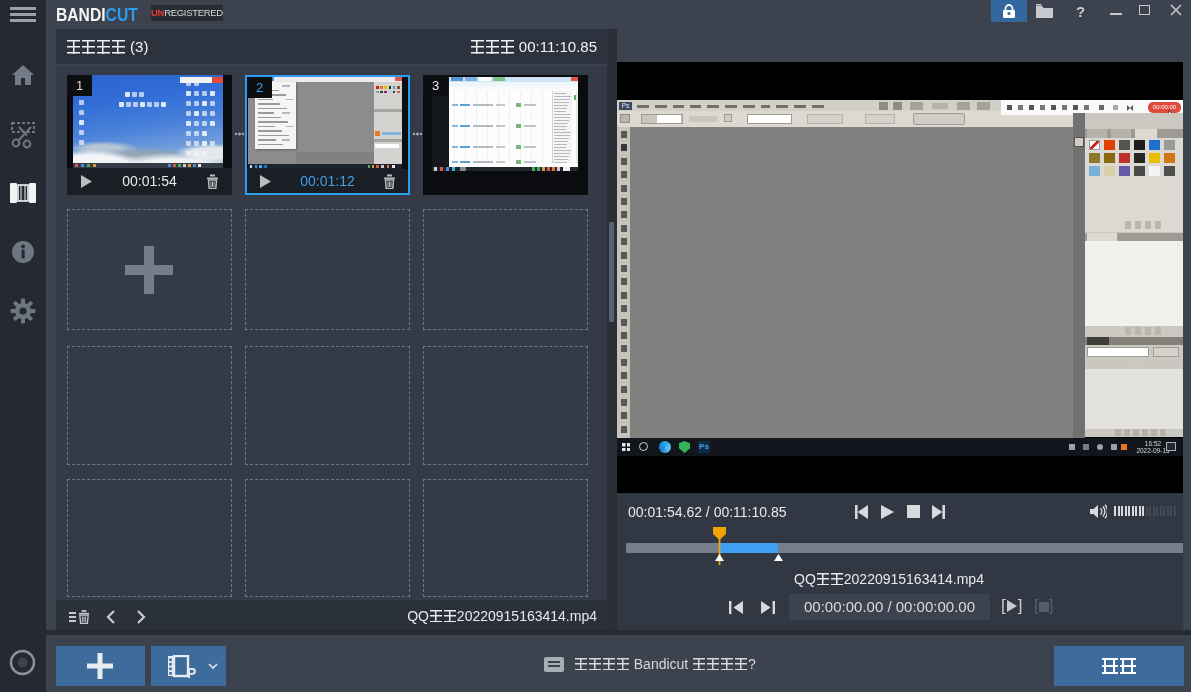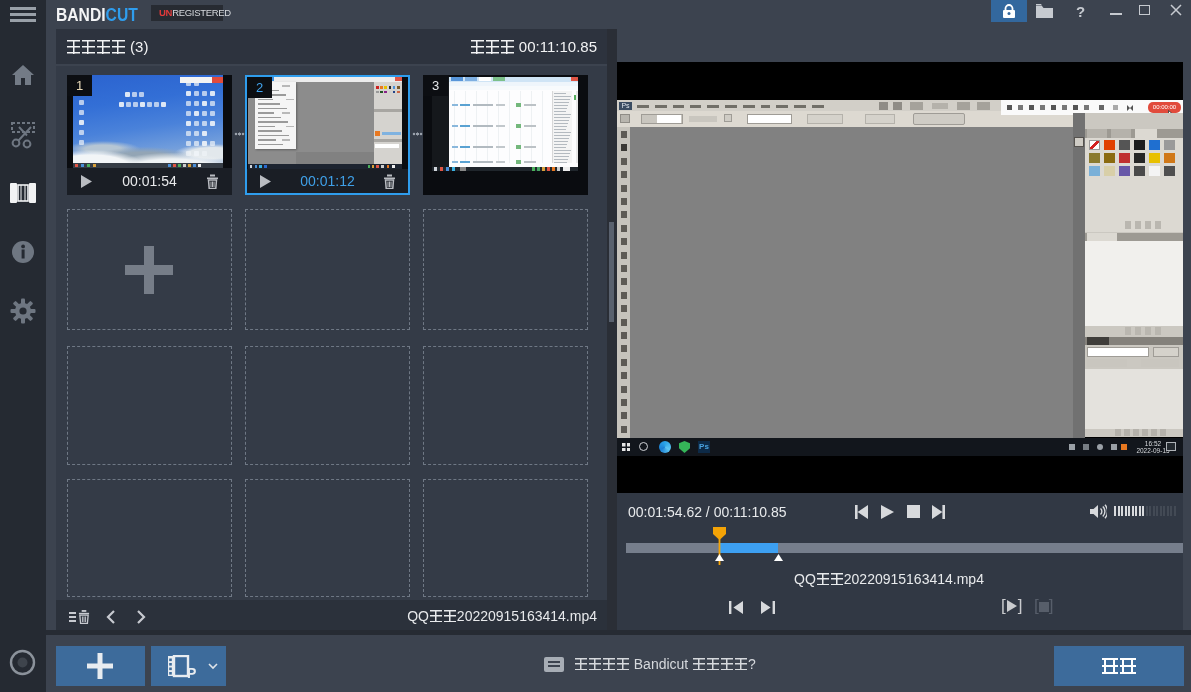--- a/index.html
+++ b/index.html
@@ -67,21 +67,21 @@
         <circle cx="13" cy="13" r="3.6" fill="#252a32"></circle>
       </svg>
   <svg class="abs" style="left:9px;top:649px" width="27" height="27" viewBox="0 0 27 27">
         <circle cx="13.5" cy="13.5" r="11.5" fill="none" stroke="#8b929b" stroke-width="2.4"></circle>
         <circle cx="13.5" cy="13.5" r="5" fill="#8b929b" opacity="0.25"></circle>
       </svg>
 </div>
 
 <div class="abs" id="titlebar" style="left:46px;top:0;width:1145px;height:28px;background:#3c434f;">
   <div class="abs" style="left:10px;top:5px;font-size:18px;font-weight:bold;letter-spacing:0px;color:#f4f5f6;transform:scaleX(0.87);transform-origin:0 0;">BANDI<span style="color:#2f9ded">CUT</span></div>
-  <div class="abs" style="left:105px;top:5px;width:72px;height:16px;background:#272b32;color:#d6d9dd;font-size:9.5px;letter-spacing:-0.3px;text-align:center;line-height:16px;"><span style="color:#e03a3a;font-weight:bold;margin-left:8px;">UN</span>REGISTERED</div>
+  <div class="abs" style="left:105px;top:5px;width:72px;height:16px;background:#272b32;color:#d6d9dd;font-size:9.5px;letter-spacing:-0.3px;text-align:center;line-height:16px;"><span style="color:#e03a3a;font-weight:bold;">UN</span>REGISTERED</div>
 
   <div class="abs" style="left:945px;top:0;width:36px;height:22px;background:#33689e;"></div>
   <svg class="abs" style="left:956px;top:4px" width="14" height="15" viewBox="0 0 14 15">
         <rect x="1" y="6" width="12" height="8" rx="1" fill="#fff"></rect>
         <path d="M3.5 6V4.5a3.5 3.5 0 0 1 7 0V6" fill="none" stroke="#fff" stroke-width="1.8"></path>
         <circle cx="7" cy="9.6" r="1.5" fill="#33689e"></circle>
       </svg>
   <svg class="abs" style="left:990px;top:4px" width="17" height="14" viewBox="0 0 17 14">
         <path fill="#c6cad0" d="M0 2h6l1.5 2H17v10H0z"></path>
         <path fill="#c6cad0" d="M0 0h5l1 1.5H0z"></path>
@@ -571,20 +571,21 @@
       </svg>
 
   <div class="abs" style="left:-11px;top:78px;width:100%;text-align:center;font-size:14px;color:#e8eaec;">QQ<i class="zh"></i><i class="zh"></i>20220915163414.mp4</div>
 
   <svg class="abs" style="left:112px;top:108px" width="14" height="13" viewBox="0 0 14 13">
         <path fill="#d7d9dc" d="M0 0h2.4v13H0zM14 0 4.4 6.5 14 13z"></path>
       </svg>
   <svg class="abs" style="left:144px;top:108px" width="14" height="13" viewBox="0 0 14 13">
         <path fill="#d7d9dc" d="M0 0l9.6 6.5L0 13zM11.6 0H14v13h-2.4z"></path>
       </svg>
+  <div class="abs" style="left:172px;top:101px;width:201px;height:26px;background:#3c434e;color:#d9dbde;font-size:15px;text-align:center;line-height:26px;">00:00:00.00 / 00:00:00.00</div>
   <div class="abs" style="left:384px;top:103px;font-size:17px;color:#c9cbce;">[<svg width="12" height="12" viewBox="0 0 12 12" style="vertical-align:-1px">
           <path fill="#c9cbce" d="M1 0l10 6L1 12z"></path>
         </svg>]</div>
   <div class="abs" style="left:417px;top:103px;font-size:17px;color:#575e6a;">[<svg width="10" height="10" viewBox="0 0 10 10" style="vertical-align:-1px">
           <rect width="10" height="10" fill="#575e6a"></rect>
         </svg>]</div>
 </div>
 
 <div class="abs" id="bottombar" style="left:46px;top:630px;width:1145px;height:62px;background:#3c434f;border-top:5px solid #262b33;">
   <div class="abs" style="left:10px;top:11px;width:89px;height:40px;background:#3d6b9b;"></div>

